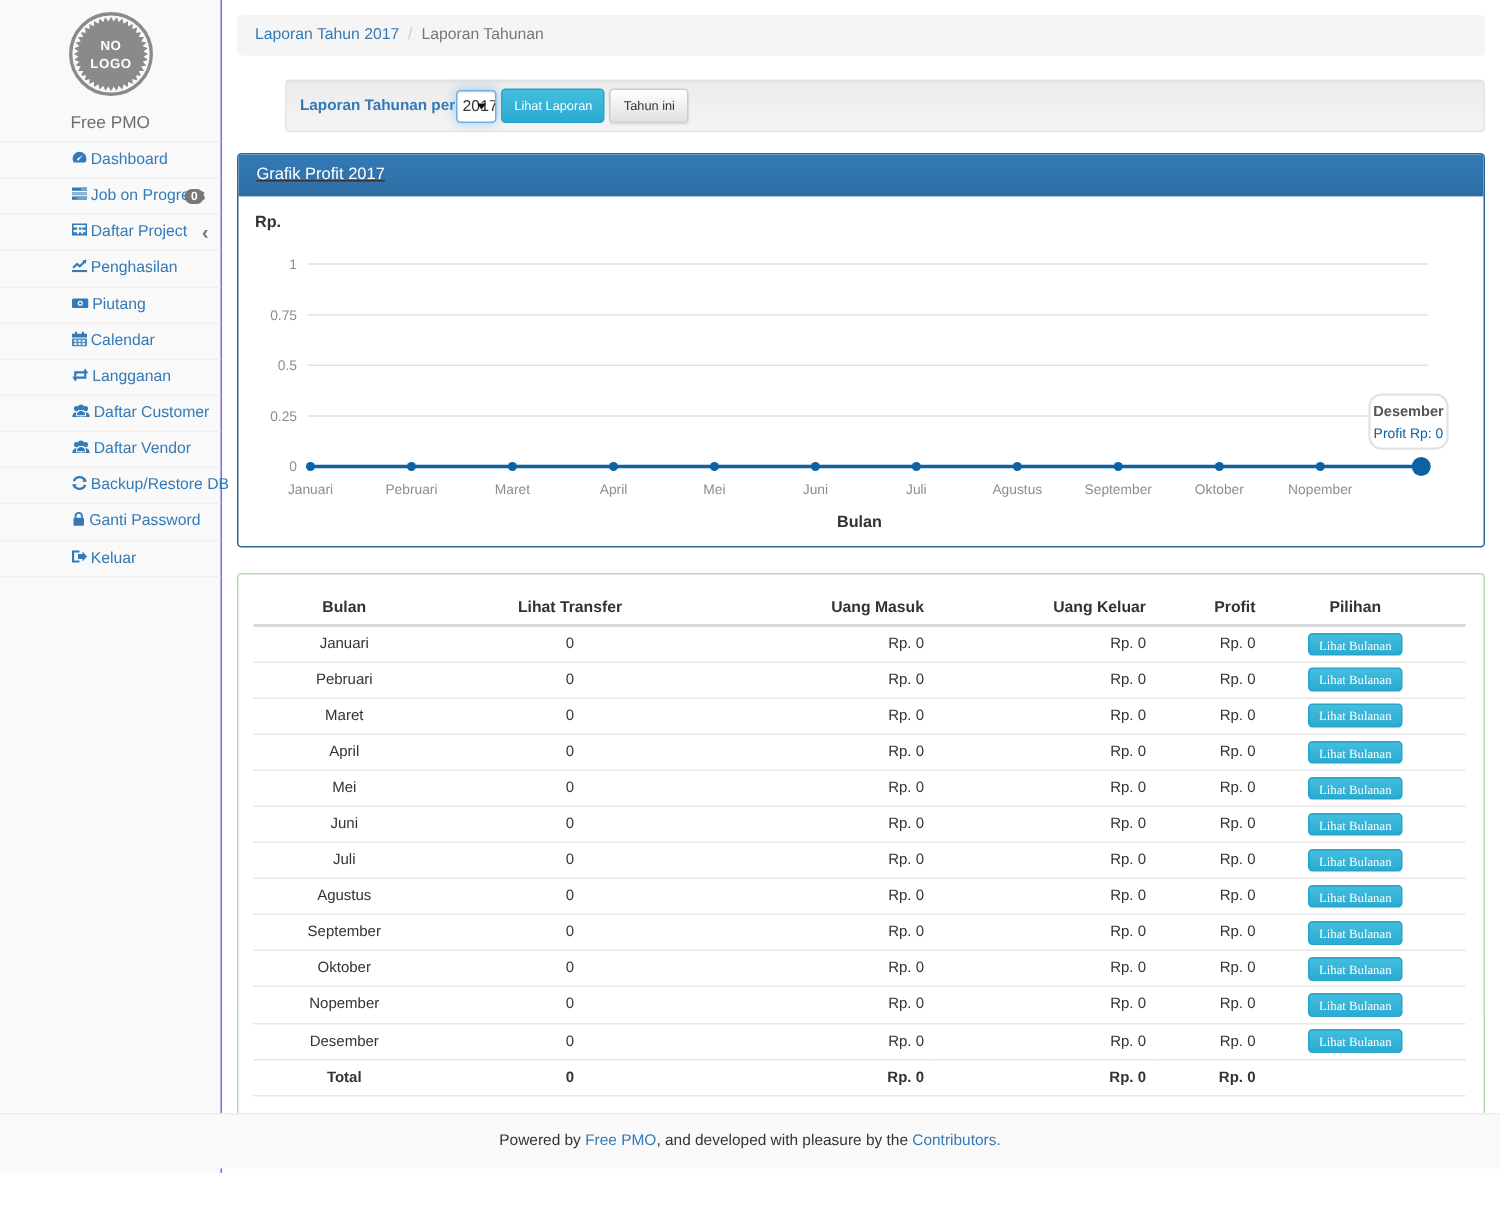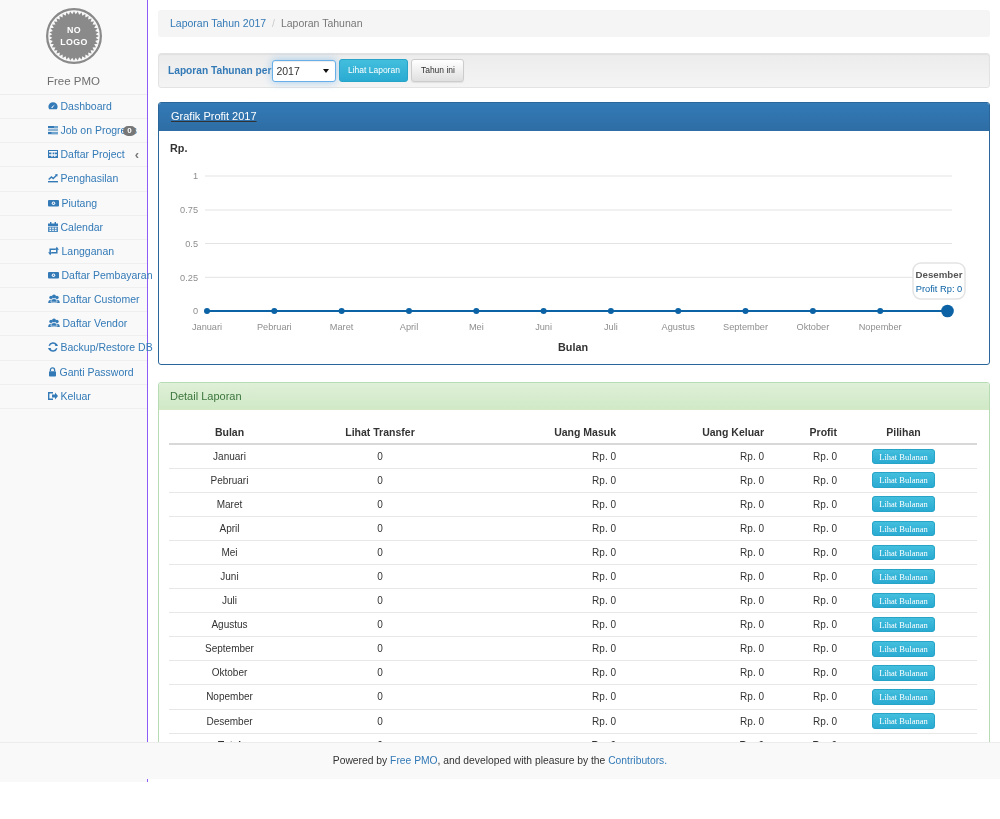--- a/index.html
+++ b/index.html
@@ -14,24 +14,24 @@
 ul.menu { list-style:none; }
 ul.menu li { border-bottom:1px solid #efefef; position:relative; height:24.15px; }
 ul.menu li a { display:block; height:100%; line-height:23px; padding-left:8px; font-size:10.5px; color:#337ab7; white-space:nowrap;margin-left:40px; }
 ul.menu li svg.mi { vertical-align:-1px; margin-right:2.5px; }
 .badge0 { position:absolute; right:11px; top:7px; background:#777; color:#fff; border-radius:5px; font-size:8px; font-weight:bold; height:10px; line-height:10px; min-width:13px; text-align:center; }
 .chev { position:absolute; right:8px; top:4px; color:#777; font-size:13px; font-weight:bold; }
 
 #main { margin-left:149px; padding:10px 10px 0 9px; }
 .breadcrumb { background:#f5f5f5; border-radius:3px; padding:6.5px 12px; height:27px; color:#777; font-size:10.5px; margin-bottom:16px; }
 .breadcrumb .sep { color:#ccc; padding:0 3px; }
-.well { background:linear-gradient(#ececec,#f4f4f4); border:1px solid #e3e3e3; border-radius:3px; box-shadow:inset 0 1px 1px rgba(0,0,0,.05); padding:5px 8px 6px; height:35px; margin-bottom:14px; }
+.well { background:linear-gradient(#ececec,#f4f4f4); border:1px solid #e3e3e3; border-radius:3px; box-shadow:inset 0 1px 1px rgba(0,0,0,.05); padding:5px 8px 6px; height:35px; margin-bottom:14px;margin-left:32px; }
 .well form { display:flex; align-items:center; }
 .lbl { color:#337ab7; font-weight:bold; font-size:10.2px; margin:0 1px 0 1px; }
-select.yr { appearance:none; -webkit-appearance:none; height:22px; width:64px; font-family:"Liberation Sans",sans-serif; font-size:10.5px; color:#333; border:1px solid #66afe9; border-radius:3px; outline:0; box-shadow:inset 0 1px 1px rgba(0,0,0,.075), 0 0 8px rgba(102,175,233,.6); background:#fff; padding-left:3px; }
+select.yr { appearance:none; -webkit-appearance:none; height:22px; width:27px; font-family:"Liberation Sans",sans-serif; font-size:10.5px; color:#333; border:1px solid #66afe9; border-radius:3px; outline:0; box-shadow:inset 0 1px 1px rgba(0,0,0,.075), 0 0 8px rgba(102,175,233,.6); background:#fff; padding-left:3px; }
 .btn { display:inline-block; border-radius:3px; font-family:"Liberation Sans",sans-serif; font-size:8.5px; text-align:center; cursor:pointer; }
 .btn-info { background:#39b9d9; background-image:linear-gradient(to bottom,#43bedd 0,#2aabd2 100%); border:1px solid #28a4c9; color:#fff; height:23px; line-height:21px; padding:0 7.5px; margin-left:3px;text-align:center; }
 .btn-default { background-image:linear-gradient(to bottom,#fff 0,#e0e0e0 100%); border:1px solid #ccc; color:#333; height:23px; line-height:21px; padding:0 8.5px; margin-left:3px; box-shadow:inset 0 1px 0 rgba(255,255,255,.15),0 1px 1px rgba(0,0,0,.075); }
 
 .panel { border-radius:3px; margin-bottom:17px; background:#fff; }
 .panel-primary { border:1px solid #2b669a;text-decoration:underline; }
 .panel-primary .panel-heading { background:#337ab7; background-image:linear-gradient(to bottom,#337ab7 0,#2e6da4 100%); color:#fff; padding:7px 12px; font-size:11px; height:28px; border-radius:2px 2px 0 0; }
 .panel-success { border:1px solid #b7dcb3; }
 .panel-success .panel-heading { background-image:linear-gradient(to bottom,#dff0d8 0,#d0e9c6 100%); color:#3c763d; padding:7px 11px; font-size:11px; height:27px; border-bottom:1px solid #d6e9c6; border-radius:2px 2px 0 0; }
 .panel-body { padding:10px; }
@@ -118,27 +118,20 @@
         </li>
       <li>
           <a><svg class="mi" width="11" height="10" viewBox="0 0 11 10">
               <g fill="none" stroke="#337ab7" stroke-width="1.5">
                 <path d="M2.2 6.8V3.2h5.2"></path>
                 <path d="M8.8 3.2v3.6H3.6"></path>
               </g>
               <path fill="#337ab7" d="M0.1 6.2h4.2L2.2 9.3z"></path>
               <path fill="#337ab7" d="M10.9 3.8H6.7L8.8 0.7z"></path>
             </svg>Langganan</a>
-        </li>
-      <li>
-          <a><svg class="mi" width="11" height="10" viewBox="0 0 11 10">
-              <rect x="0" y="2" width="11" height="6.4" rx="1" fill="#337ab7"></rect>
-              <circle cx="5.5" cy="5.2" r="1.7" fill="#f9f9f9"></circle>
-              <circle cx="5.5" cy="5.2" r="0.8" fill="#337ab7"></circle>
-            </svg>Daftar Pembayaran</a>
         </li>
       <li>
           <a><svg class="mi" width="12" height="10" viewBox="0 0 12 10">
               <g fill="#337ab7">
                 <circle cx="3" cy="3.4" r="1.7"></circle>
                 <circle cx="9" cy="3.4" r="1.7"></circle>
                 <path d="M.2 9c0-2 1.2-3.2 2.8-3.2S5.8 7 5.8 9H.2z"></path>
                 <path d="M6.2 9c0-2 1.2-3.2 2.8-3.2S11.8 7 11.8 9H6.2z"></path>
                 <circle cx="6" cy="2.6" r="2"></circle>
                 <path d="M2.9 8.2c0-2.2 1.3-3.6 3.1-3.6s3.1 1.4 3.1 3.6H2.9z" stroke="#f9f9f9" stroke-width=".7"></path>
@@ -237,21 +230,20 @@
         <g>
               <rect x="754" y="132" width="52" height="36" rx="8" fill="#fff" fill-opacity="0.92" stroke="#e3e3e3" stroke-width="1.5"></rect>
         <text x="780" y="146.5" font-size="9.7" font-weight="bold" fill="#555" text-anchor="middle">Desember</text>
         <text x="780" y="161" font-size="9.3" fill="#0b62a4" text-anchor="middle">Profit Rp: 0</text>
             </g>
         </svg>
       </div>
     </div>
 
     <div class="panel panel-success">
-      <div class="panel-heading">Detail Laporan</div>
       <div class="panel-body" style="padding:11px 12px 13px 10px;">
         <table class="rpt">
         <colgroup>
               <col style="width:121px">
               <col style="width:180px">
               <col style="width:151px">
               <col style="width:148px">
               <col style="width:73px">
               <col style="width:135px">
             </colgroup>

